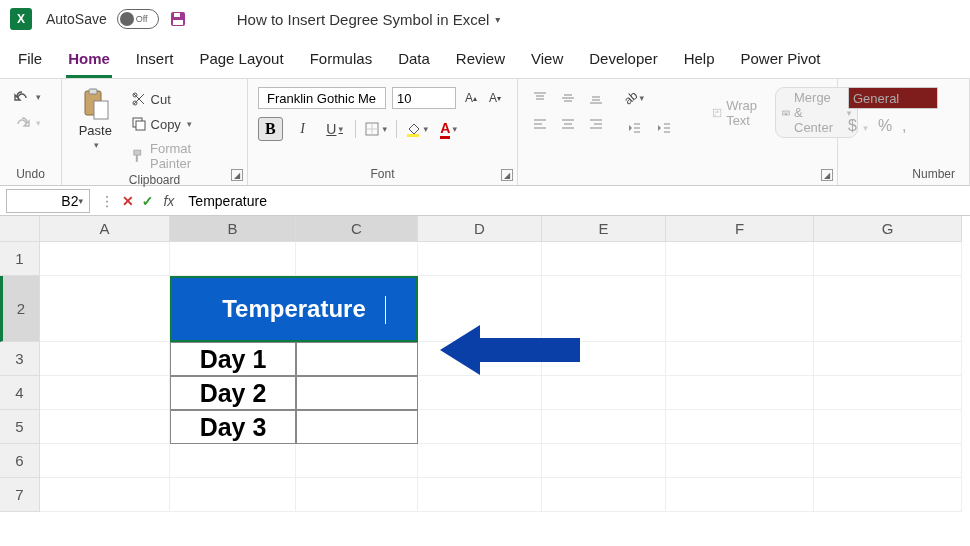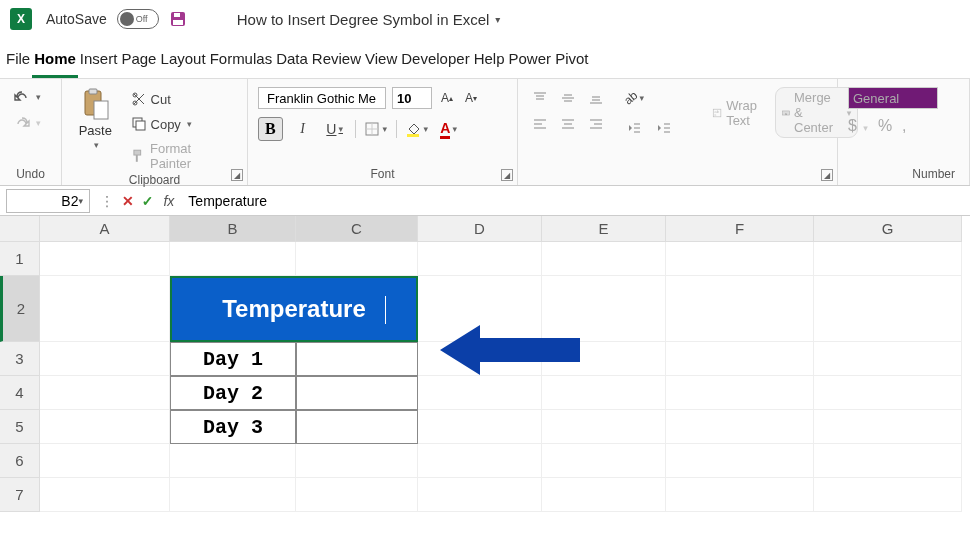--- a/index.html
+++ b/index.html
@@ -10,49 +10,49 @@
 .excel-icon { width:22px; height:22px; background:#107C41; border-radius:3px; display:flex; align-items:center; justify-content:center; color:#fff; font-weight:bold; font-size:12px; }
 .autosave-label { font-size:14px; color:#333; margin-left:4px; }
 .autosave-toggle { width:42px; height:20px; border:1px solid #666; border-radius:10px; display:flex; align-items:center; position:relative; background:#fff; }
 .autosave-knob { width:14px; height:14px; border-radius:50%; background:#666; position:absolute; left:2px; }
 .autosave-off { font-size:9px; color:#666; margin-left:18px; }
 .save-icon { width:18px; height:18px; }
 .doc-title { font-size:15px; color:#333; margin-left:40px; display:flex; align-items:center; gap:6px; }
 .dd-caret { font-size:10px; color:#555; }
 
 
-.tabs { display:flex; padding:8px 20px 0 4px; font-size:15px; }
+.tabs { display:flex; gap:22px; padding:8px 20px 0 16px; font-size:15px; }
 .tab { padding:4px 2px 8px 2px; cursor:pointer; color:#222; }
-.tab.active { font-weight:600; border-bottom:3px solid #107C41; color:#000000; }
+.tab.active { font-weight:600; border-bottom:3px solid #107C41; color:#701a75; }
 
 
 .ribbon { display:flex; height:108px; border-top:1px solid #ddd; border-bottom:1px solid #ccc; background:#fafafa; }
 .group { border-right:1px solid #ddd; padding:4px 10px 2px 10px; display:flex; flex-direction:column; justify-content:space-between; position:relative; }
 .group-row { display:flex; align-items:center; gap:6px; }
 .group-body { display:flex; gap:8px; flex:1; align-items:flex-start; padding-top:4px; }
 .group-label { text-align:center; font-size:12px; color:#555; padding-bottom:2px; }
 .dialog-launcher { position:absolute; right:4px; bottom:4px; width:12px; height:12px; border:1px solid #999; font-size:8px; display:flex; align-items:center; justify-content:center; color:#666; }
 
 .rb-btn { display:flex; align-items:center; gap:4px; font-size:13px; color:#444; padding:2px 4px; cursor:pointer; }
 .rb-btn.disabled { color:#aaa; }
 .icon { width:16px; height:16px; display:inline-flex; align-items:center; justify-content:center; }
 .big-btn { display:flex; flex-direction:column; align-items:center; justify-content:center; width:48px; gap:2px; font-size:13px; color:#333; }
 .big-btn .icon { width:30px; height:34px; }
 
 .font-input { width:128px; height:22px; border:1px solid #bbb; font-size:13px; padding:0 8px; background:#fff; }
-.size-input { width:40px; height:22px; border:1px solid #bbb; font-size:13px; padding:0 4px; background:#fff; text-align:left;font-weight:bold; }
+.size-input { width:64px; height:22px; border:1px solid #bbb; font-size:13px; padding:0 4px; background:#fff; text-align:left; }
 .inc { width:18px; height:18px; border:1px solid transparent; display:flex; align-items:center; justify-content:center; font-size:12px; color:#444; }
 
 .bold-active { border:1px solid #888; background:#e6e6e6; padding:2px 6px; border-radius:3px; font-weight:bold; font-family:"Times New Roman",serif; }
 .fmt-btn { width:24px; height:22px; display:flex; align-items:center; justify-content:center; font-size:14px; color:#444; }
 
 .align-grid { display:grid; grid-template-columns:repeat(3,24px); grid-template-rows:repeat(2,22px); gap:4px; }
 .align-cell { display:flex; align-items:center; justify-content:center; }
 
-.numfmt { width:90px; height:22px; border:1px solid #ccc; background:#701a75; color:#aaa; font-size:13px; padding:0 4px; display:flex; align-items:center; }
+.numfmt { width:90px; height:22px; border:1px solid #ccc; background:#7f1d1d; color:#aaa; font-size:13px; padding:0 4px; display:flex; align-items:center; }
 
 
 .fxbar { display:flex; align-items:center; height:30px; border-bottom:1px solid #ccc; font-size:14px; }
 .namebox { width:84px; height:24px; border:1px solid #bbb; margin:0 6px; padding:0 6px; display:flex; align-items:center; justify-content:flex-end; }
 .namebox-caret { font-size:9px; color:#555; }
 .fx-sep { color:#888; margin:0 4px; }
 .fx-cancel { color:#c33; font-weight:bold; margin:0 4px; cursor:pointer; }
 .fx-enter { color:#393; font-weight:bold; margin:0 4px; cursor:pointer; }
 .fx-f { font-style:italic; margin:16px 6px; color:#555; }
 .fx-input { flex:1; border:none; outline:none; padding:0 8px; font-size:14px; height:24px; }
@@ -64,21 +64,21 @@
 .colhdr.sel { background:#d8d8d8; }
 .rowhdr { height:34px; }
 .rowhdr.big { height:66px; }
 .rowhdr.sel { background:#d8d8d8; border-left:3px solid #107C41; }
 .corner { height:26px; }
 .cell { border-right:1px solid #eee; border-bottom:1px solid #eee; height:34px; }
 
 .temp-header { grid-column:3/5; background:#0a5fc9; color:#fff; font-weight:bold; font-size:24px; display:flex; align-items:center; justify-content:center; height:66px; border:2px solid #0a5fc9; position:relative; font-family:"Franklin Gothic Medium",Arial,sans-serif; }
 .selected-outline { position:absolute; inset:-2px; border:2px solid #0f7b3e; pointer-events:none; }
 .edit-cursor { position:absolute; right:30px; top:18px; width:1px; height:28px; background:#fff; }
-.day { border:1px solid #888; display:flex; align-items:center; justify-content:center; font-size:20px; font-weight:bold; height:34px; font-family:Liberation Mono, monospace; }
+.day { border:1px solid #888; display:flex; align-items:center; justify-content:center; font-size:25px; font-weight:bold; height:34px; font-family:Liberation Sans, sans-serif; }
 .emptytbl { border:1px solid #888; height:34px; }
 
 
 .arrow { position:absolute; left:440px; top:320px; }
 .arrow svg { display:block; }
 
 .caret { font-size:9px; color:#666; margin-left:2px; }
 </style>
 </head>
 <body>

